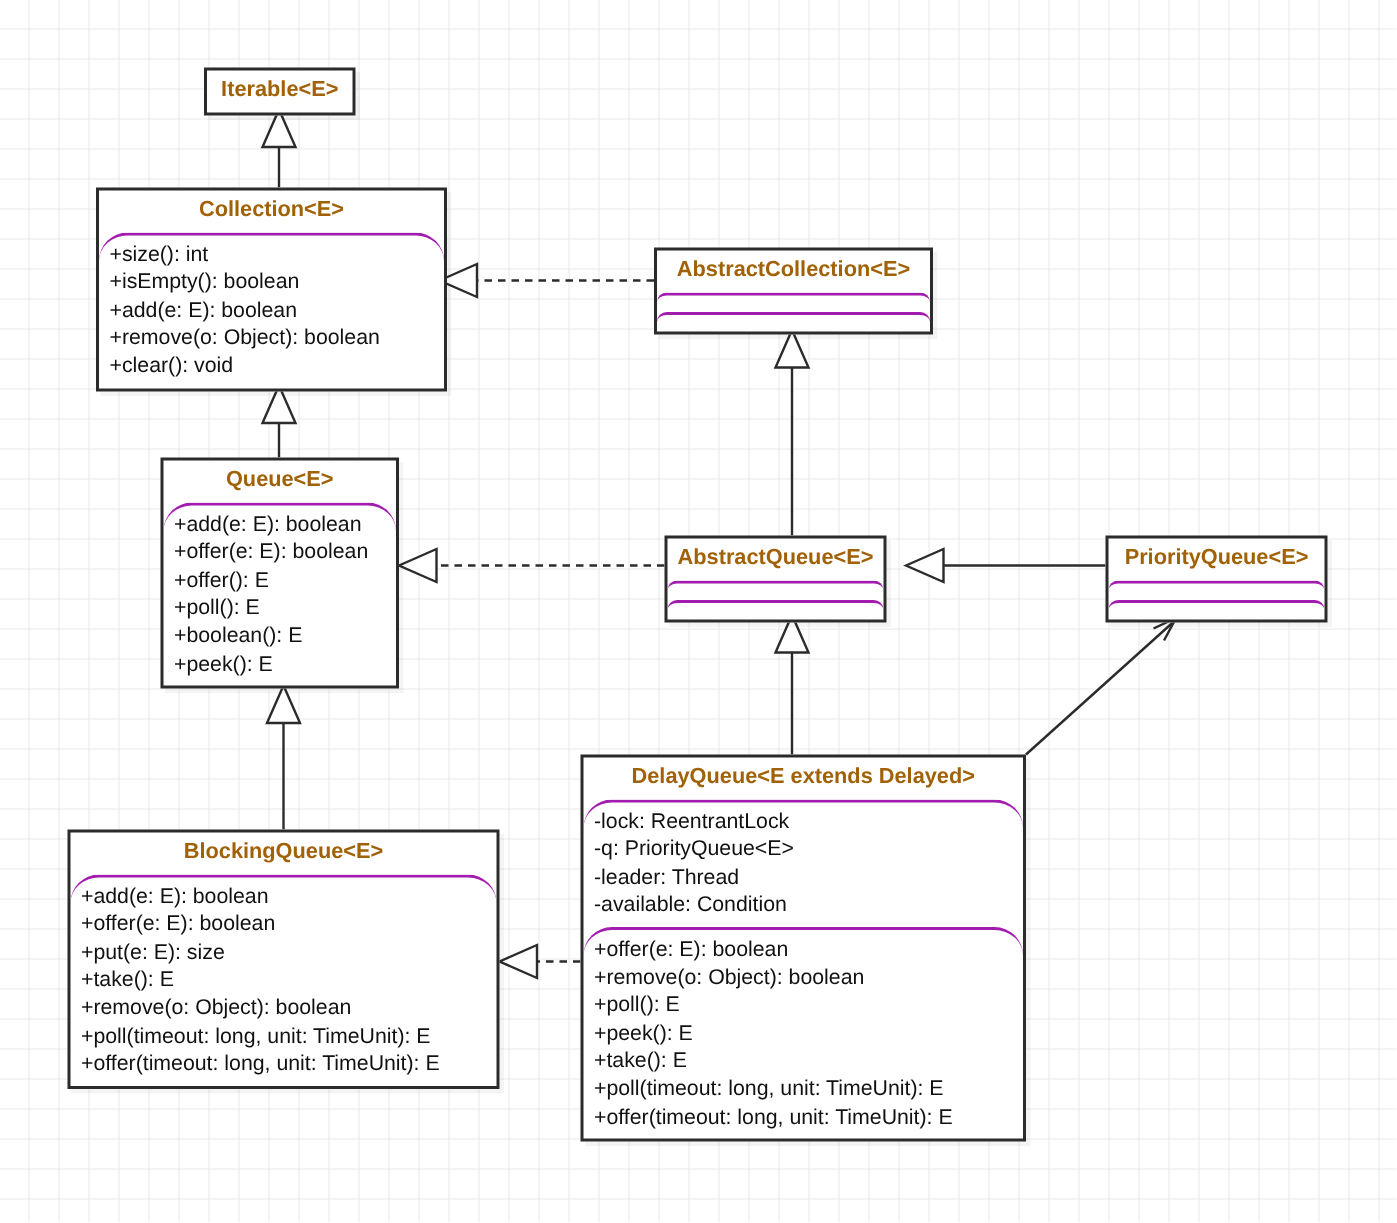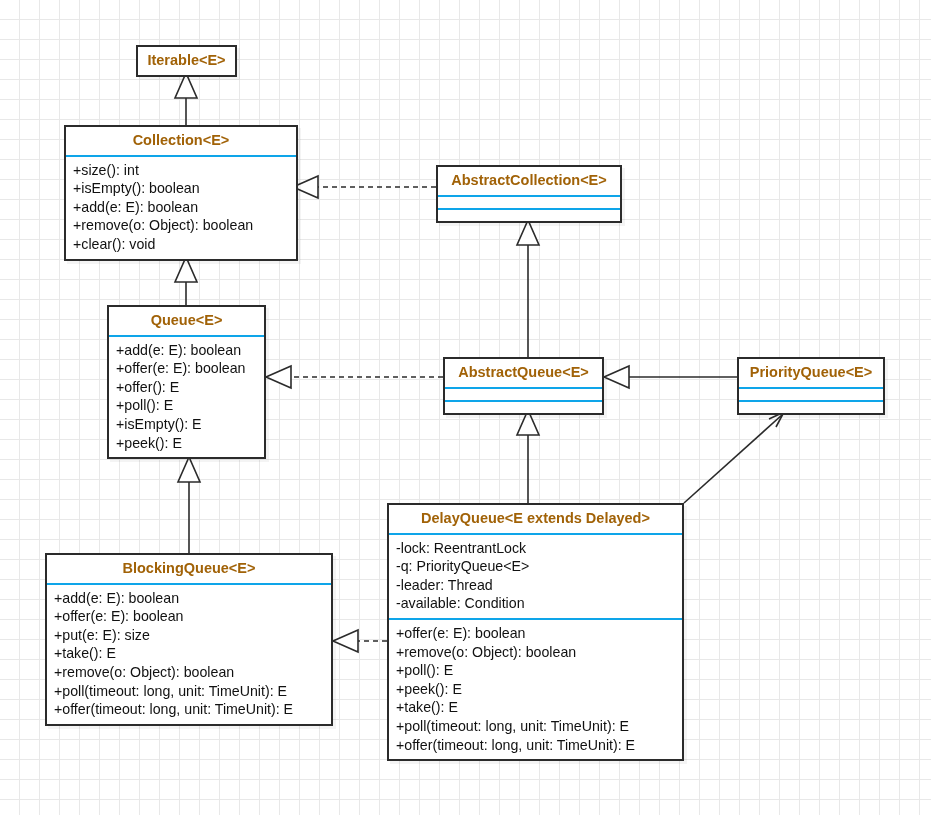--- a/index.html
+++ b/index.html
@@ -40,22 +40,23 @@
   .uml-title {
     text-align: center;
     font-weight: bold;
     font-size: 14.5px;
     color: #a16207;
     padding: 5px 6px 6px 6px;
     line-height: 1.15;
     white-space: nowrap;
   }
   .compartment {
-    border-top: 2px solid #0ea5e9;
+    border-top: 2px solid #a21caf;
     padding: 4px 7px 5px 7px;
+    border-radius: 19px;
   }
   .compartment.empty {
     padding: 0;
     height: 11px;
   }
   .member {
     font-size: 14.2px;
     color: #111111;
     line-height: 18.6px;
     white-space: nowrap;
@@ -141,26 +142,26 @@
     <div class="compartment empty"></div>
   </div>
 
   <div class="uml-class" style="left:107px; top:305px; width:159px;">
     <div class="uml-title">Queue&lt;E&gt;</div>
     <div class="compartment">
       <div class="member">+add(e: E): boolean</div>
       <div class="member">+offer(e: E): boolean</div>
       <div class="member">+offer(): E</div>
       <div class="member">+poll(): E</div>
-      <div class="member">+isEmpty(): E</div>
+      <div class="member">+boolean(): E</div>
       <div class="member">+peek(): E</div>
     </div>
   </div>
 
-  <div class="uml-class" style="left:443px; top:357px; width:161px;">
+  <div class="uml-class" style="left:443px; top:357px; width:148px;">
     <div class="uml-title">AbstractQueue&lt;E&gt;</div>
     <div class="compartment empty"></div>
     <div class="compartment empty"></div>
   </div>
 
   <div class="uml-class" style="left:737px; top:357px; width:148px;">
     <div class="uml-title">PriorityQueue&lt;E&gt;</div>
     <div class="compartment empty"></div>
     <div class="compartment empty"></div>
   </div>

